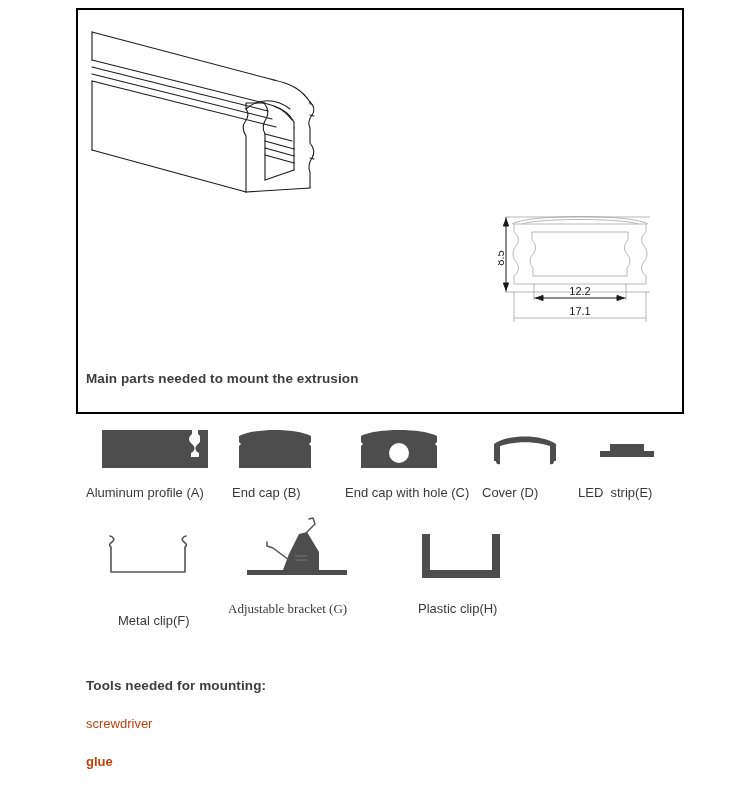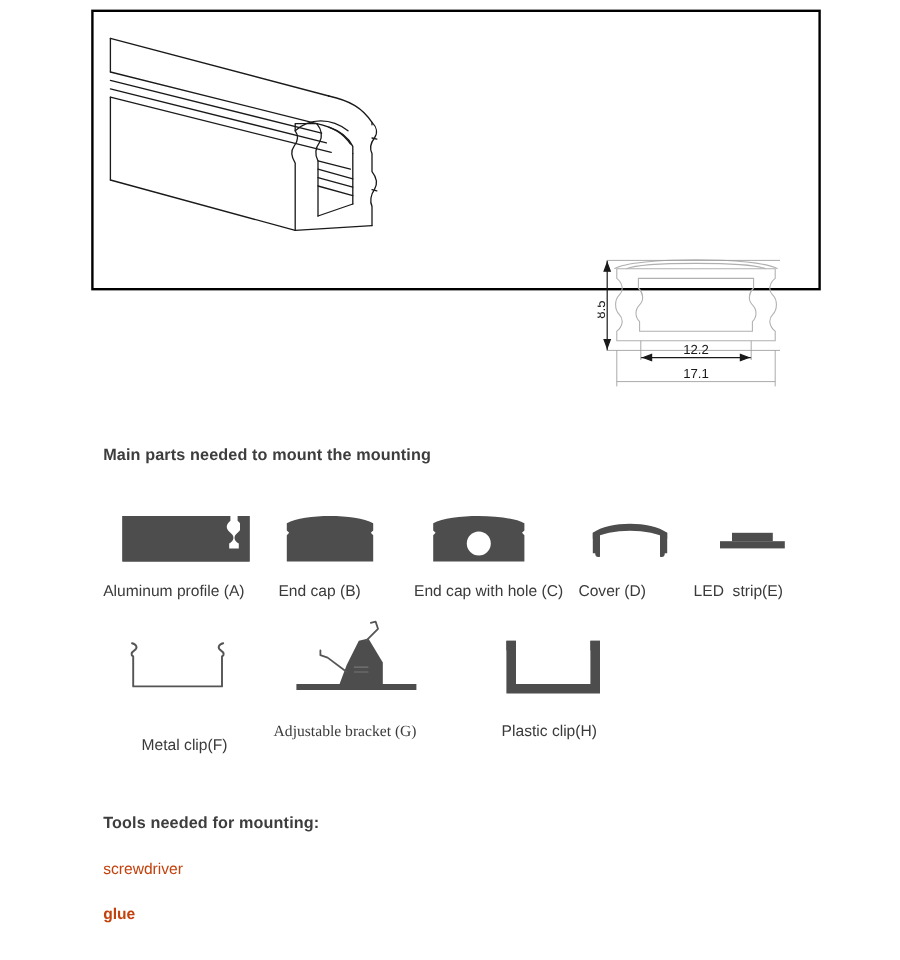--- a/index.html
+++ b/index.html
@@ -15,21 +15,21 @@
     color: #3a3a3a;
     overflow: hidden;
   }
 
   
   #drawing-frame {
     position: absolute;
     left: 76px;
     top: 8px;
     width: 608px;
-    height: 234px;
+    height: 406px;
     border: 2px solid #000000;
     box-sizing: border-box;
     background: #ffffff;
   }
   #iso-drawing {
     position: absolute;
     left: 0;
     top: 0;
   }
   #section-drawing {
@@ -181,21 +181,21 @@
       <line x1="16" y1="86" x2="16" y2="116" stroke="#9a9a9a" stroke-width="0.7"></line>
       <line x1="148" y1="86" x2="148" y2="116" stroke="#9a9a9a" stroke-width="0.7"></line>
     </g>
 
     <text x="6" y="52" transform="rotate(-90 6 52)" text-anchor="middle" font-family="Liberation Sans, sans-serif" font-size="11" fill="#1a1a1a">8.5</text>
     <text x="82" y="89" text-anchor="middle" font-family="Liberation Sans, sans-serif" font-size="11" fill="#1a1a1a">12.2</text>
     <text x="82" y="109" text-anchor="middle" font-family="Liberation Sans, sans-serif" font-size="11" fill="#1a1a1a">17.1</text>
   </svg>
 </div>
 
-<div id="parts-heading" class="section-heading">Main parts needed to mount the mounting</div>
+<div id="parts-heading" class="section-heading">Main parts needed to mount the extrusion</div>
 
 <svg class="part-icon" style="left:96px; top:424px;" width="118" height="48" viewBox="0 0 118 48">
   <path fill="#4d4d4d" d="M6 6 L6 44 L112 44 L112 6 L102 6 L102 10 C106 13 106 17 102 20
            C98 23 99 27 103 29 L103 33 L95 33 L95 29 C99 27 100 23 96 20
            C92 17 92 13 96 10 L96 6 Z
            M16 6 L16 10 C20 13 20 17 16 20 C12 23 13 27 17 29 L17 33 L23 33 L23 29
            C19 27 18 23 22 20 C26 17 26 13 22 10 L22 6 Z"></path>
   <path fill="#4d4d4d" d="M6 6 L14 6 L14 38 L104 38 L104 6 L112 6 L112 44 L6 44 Z"></path>
 </svg>
 

